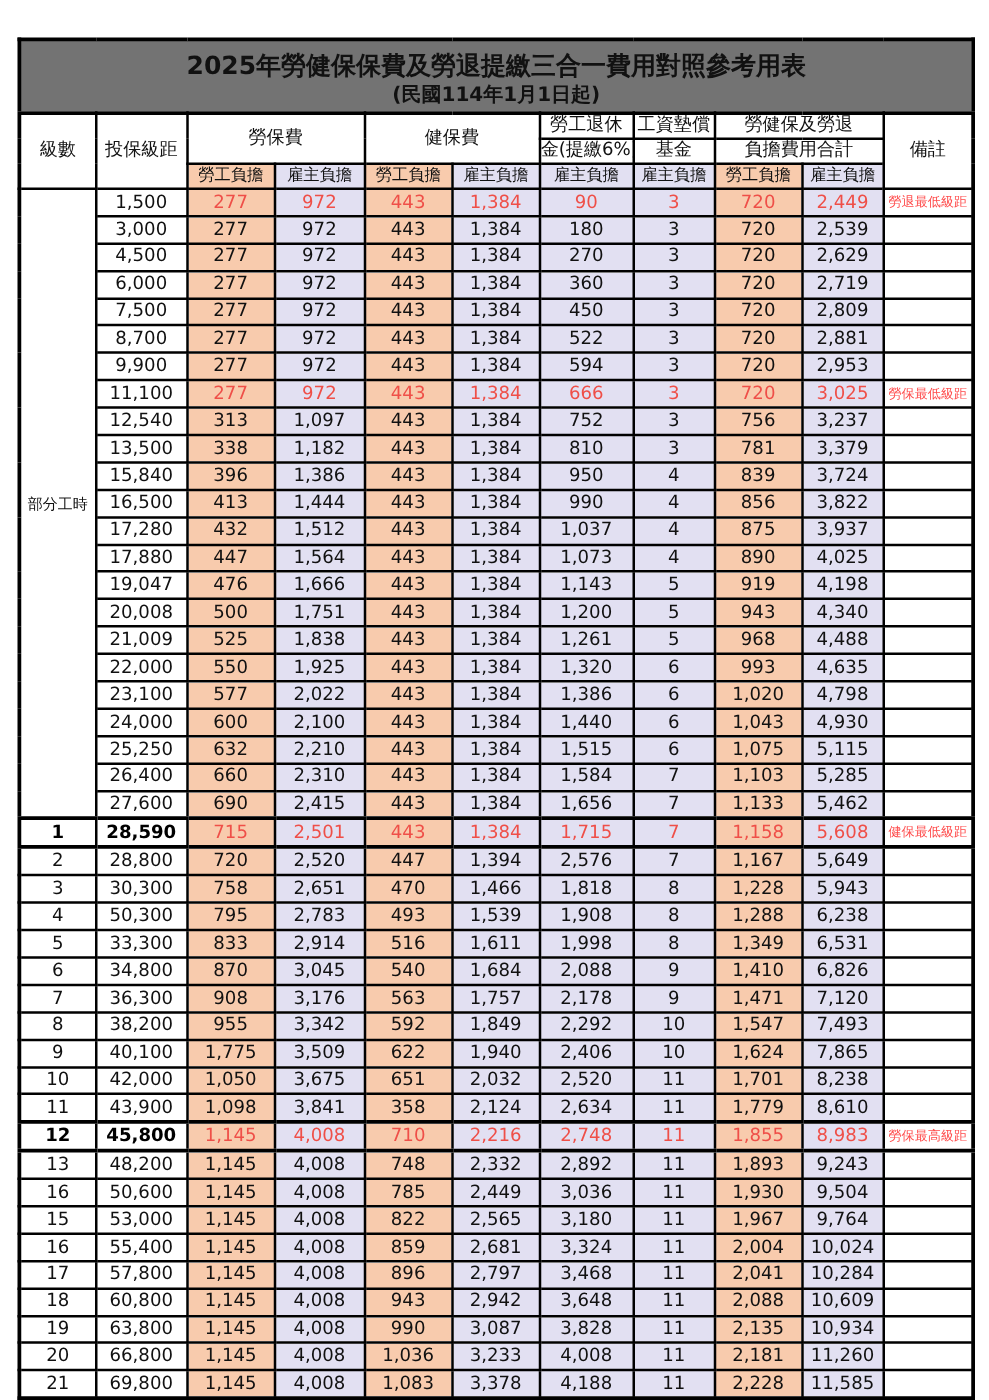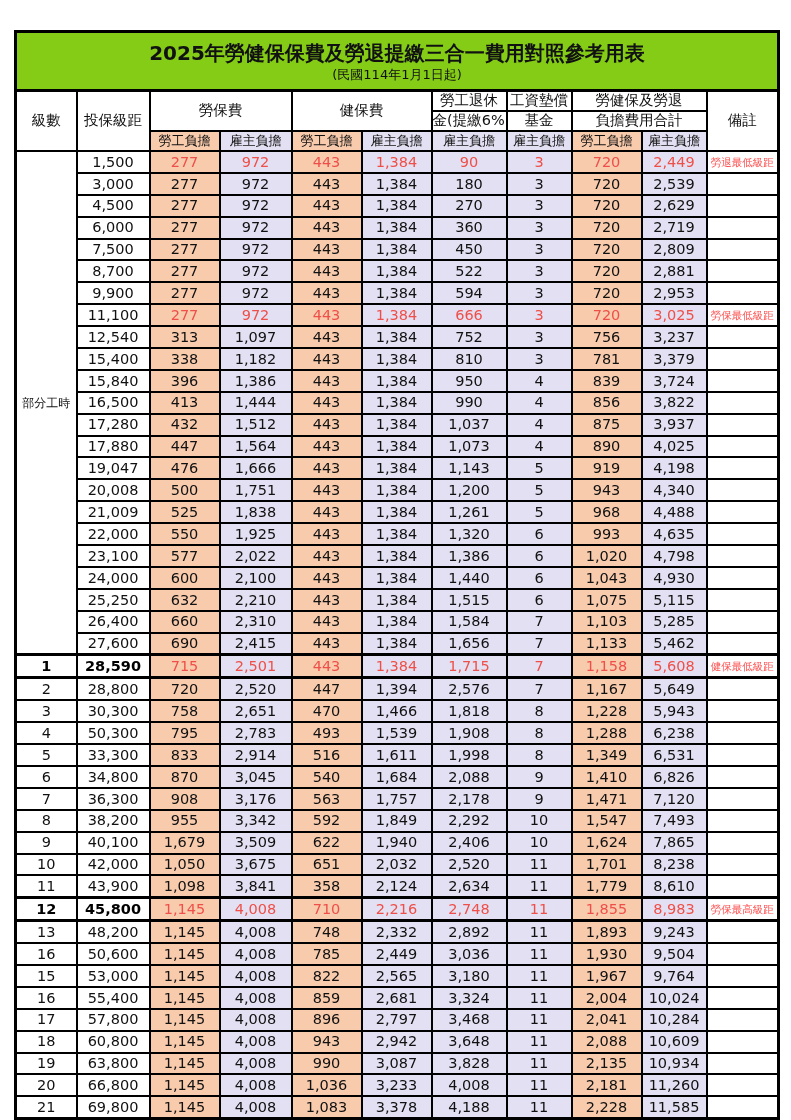--- a/index.html
+++ b/index.html
@@ -1,22 +1,22 @@
 <!DOCTYPE html>
 <html><head>
 <meta charset="utf-8">
 <style>
   html,body{margin:0;padding:0;background:#fff;}
   body{width:791px;height:1120px;font-family:"DejaVu Sans","Liberation Sans",sans-serif;}
   .page{padding:30px 14px 0 14px;box-sizing:border-box;}
   table.ref{border-collapse:collapse;width:763px;table-layout:fixed;border:3px solid #000;}
   th,td{border:2px solid #000;text-align:center;vertical-align:middle;padding:0;overflow:hidden;white-space:nowrap;color:#111;}
-  tr.title-row th{border-bottom:3px solid #000;height:56px;background:#84cc16;}
+  tr.title-row th{border-bottom:3px solid #000;height:56px;background:#737373;}
   .t1{font-size:20px;font-weight:bold;line-height:1.45;}
-  .t2{font-size:13px;font-weight:normal;line-height:1.1;}
+  .t2{font-size:16px;font-weight:bold;line-height:1.1;}
   thead tr.h1 th, thead tr.h2 th{font-weight:normal;font-size:14.5px;height:18px;line-height:1.05;background:#fff;}
   thead tr.h3 th{font-weight:normal;font-size:13px;height:18px;line-height:1.05;}
   th.emp, td.emp{background:#F8CBAD;}
   th.er, td.er{background:#E2E0F2;}
   tbody td{font-size:14.5px;height:19.9px;line-height:1;}
   td.level, td.bracket, td.remark, td.part-time{background:#fff;}
   td.part-time{font-size:12px;letter-spacing:0;text-align:center;}
   td.remark{font-size:10.5px;font-weight:normal;color:#ff4b4b;}
   tr.red td.val{color:#ef4f48;}
   tr.boxed td{border-top-width:3.5px;border-bottom-width:3.5px;}
@@ -177,21 +177,21 @@
           <td class="val er">1,097</td>
           <td class="val emp">443</td>
           <td class="val er">1,384</td>
           <td class="val er">752</td>
           <td class="val er">3</td>
           <td class="val emp">756</td>
           <td class="val er">3,237</td>
           <td class="remark"></td>
         </tr>
         <tr class="">
-          <td class="bracket">15,400</td>
+          <td class="bracket">13,500</td>
           <td class="val emp">338</td>
           <td class="val er">1,182</td>
           <td class="val emp">443</td>
           <td class="val er">1,384</td>
           <td class="val er">810</td>
           <td class="val er">3</td>
           <td class="val emp">781</td>
           <td class="val er">3,379</td>
           <td class="remark"></td>
         </tr>
@@ -451,21 +451,21 @@
           <td class="val er">1,849</td>
           <td class="val er">2,292</td>
           <td class="val er">10</td>
           <td class="val emp">1,547</td>
           <td class="val er">7,493</td>
           <td class="remark"></td>
         </tr>
         <tr class="">
           <td class="level">9</td>
           <td class="bracket">40,100</td>
-          <td class="val emp">1,679</td>
+          <td class="val emp">1,775</td>
           <td class="val er">3,509</td>
           <td class="val emp">622</td>
           <td class="val er">1,940</td>
           <td class="val er">2,406</td>
           <td class="val er">10</td>
           <td class="val emp">1,624</td>
           <td class="val er">7,865</td>
           <td class="remark"></td>
         </tr>
         <tr class="">

